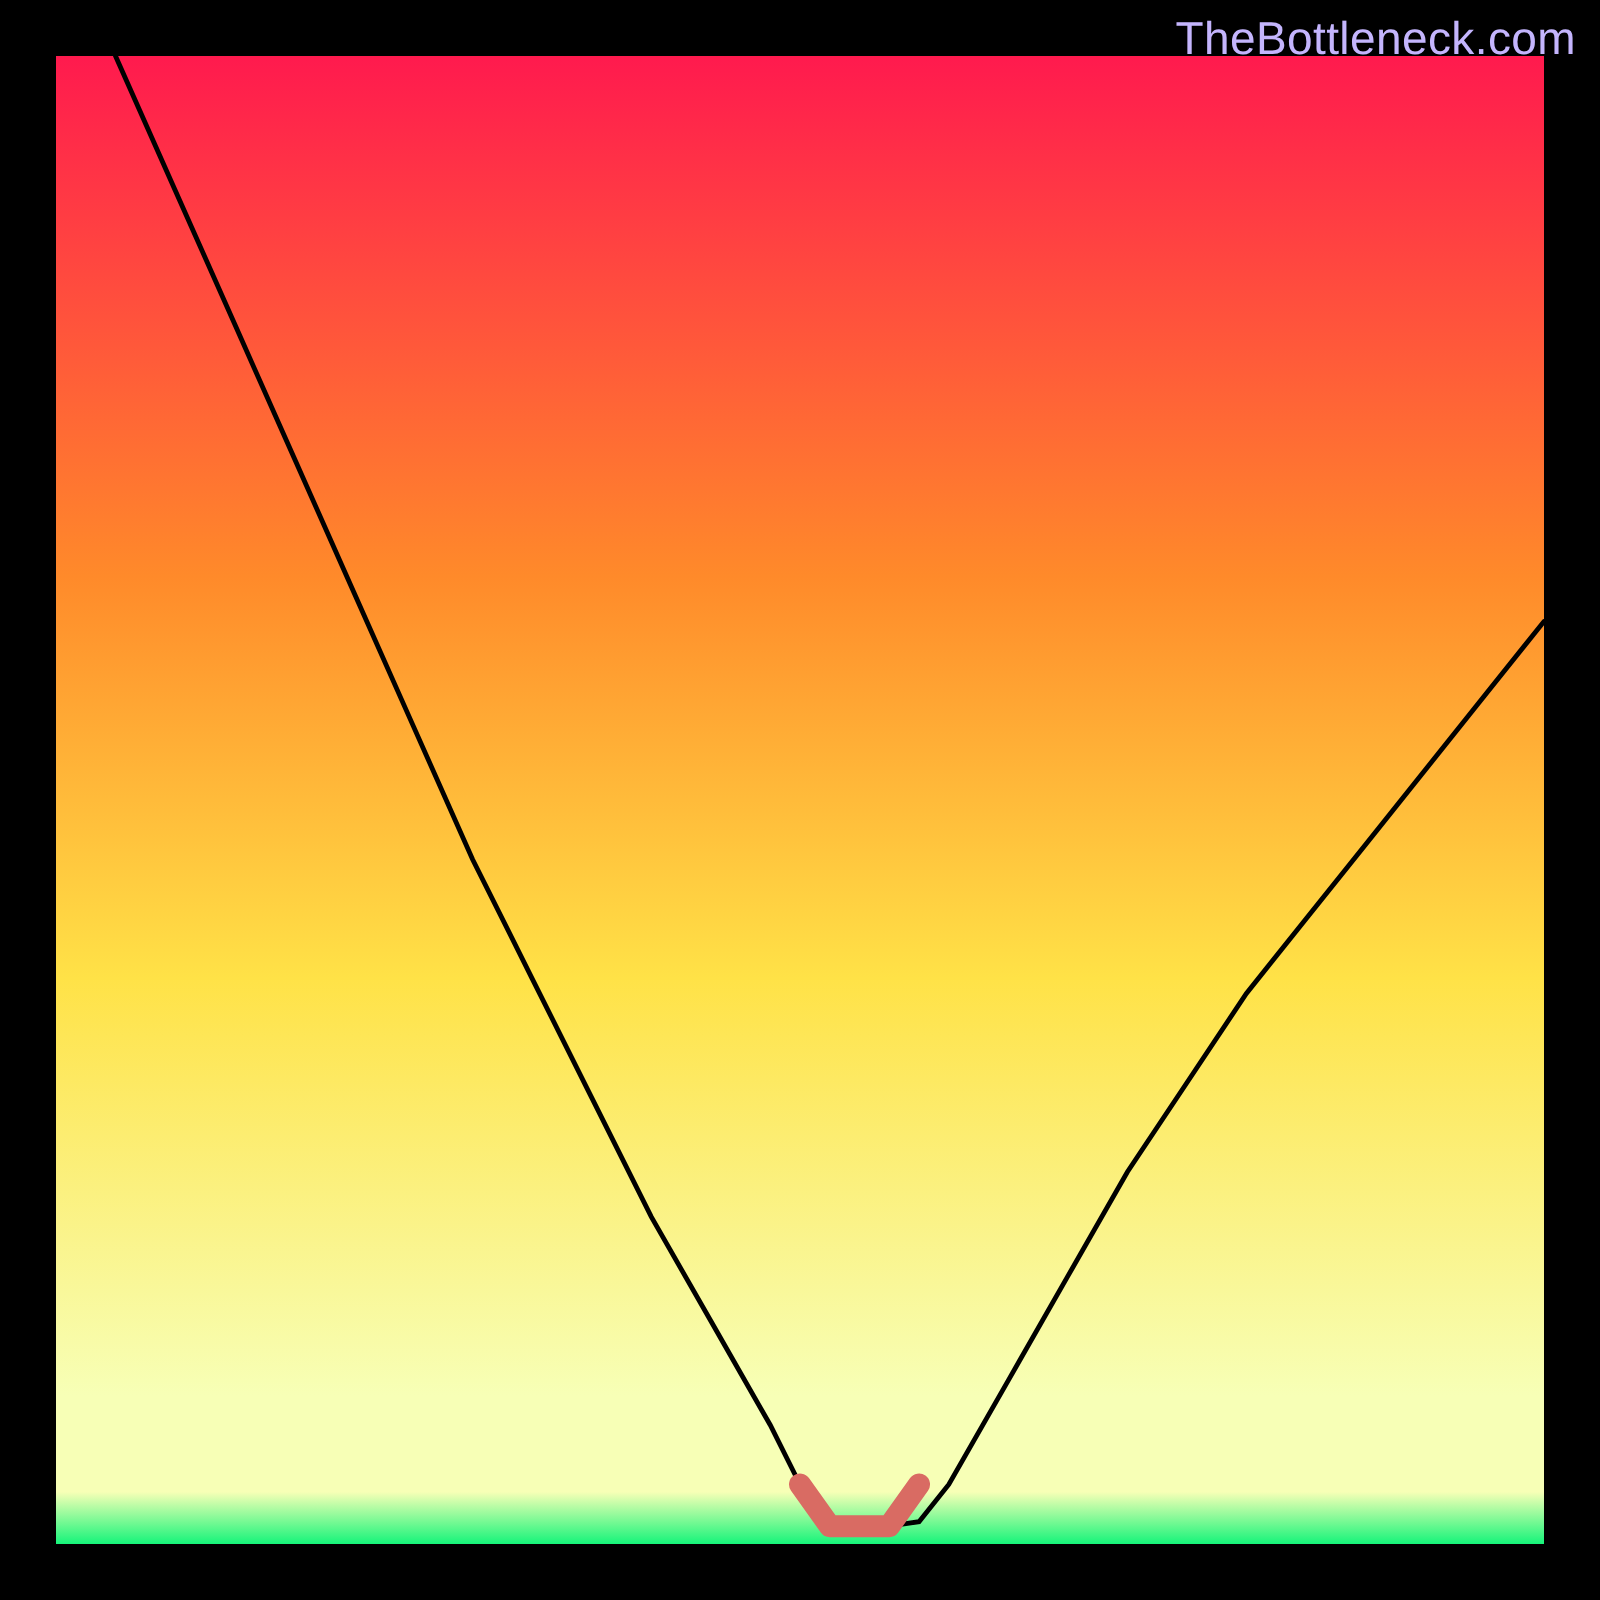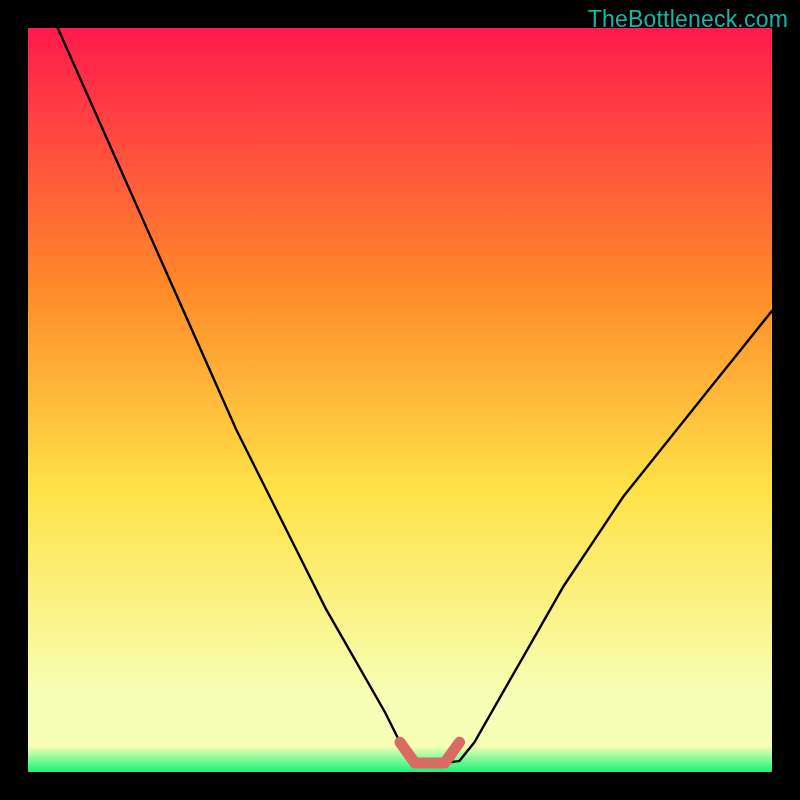--- a/index.html
+++ b/index.html
@@ -13,21 +13,21 @@
   .frame {
     position: relative;
     width: 800px;
     height: 800px;
     background: #000;
   }
   .watermark {
     position: absolute;
     top: 6px;
     right: 12px;
-    color: #14b8a6;
+    color: #c4b5fd;
     font-size: 23px;
     font-weight: 500;
     letter-spacing: 0.2px;
     z-index: 10;
   }
   svg.chart {
     position: absolute;
     left: 28px;
     top: 28px;
     width: 744px;

